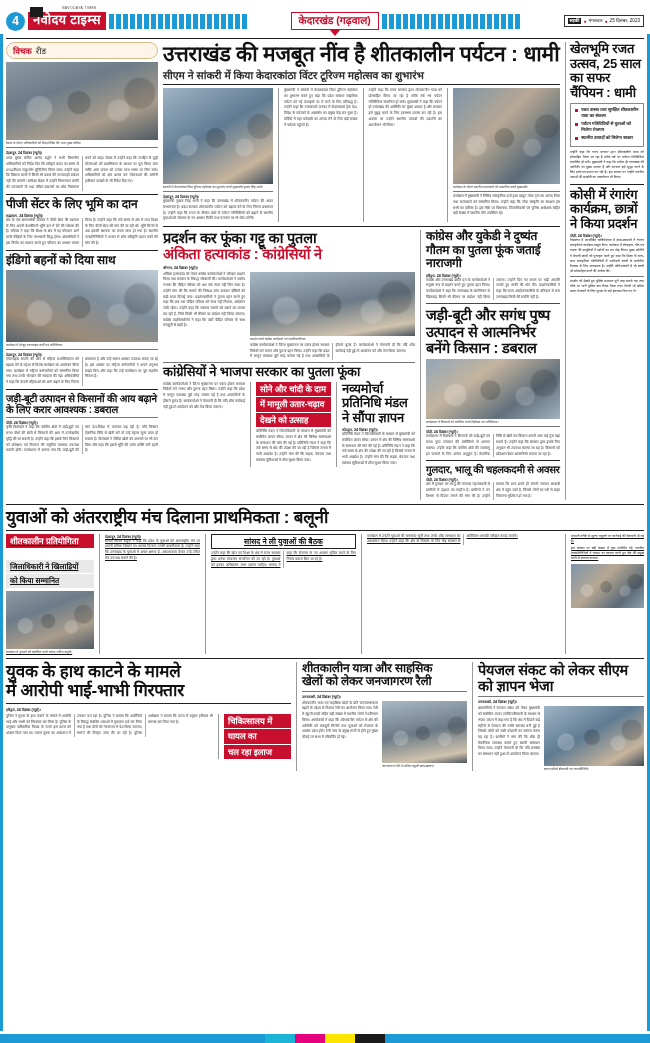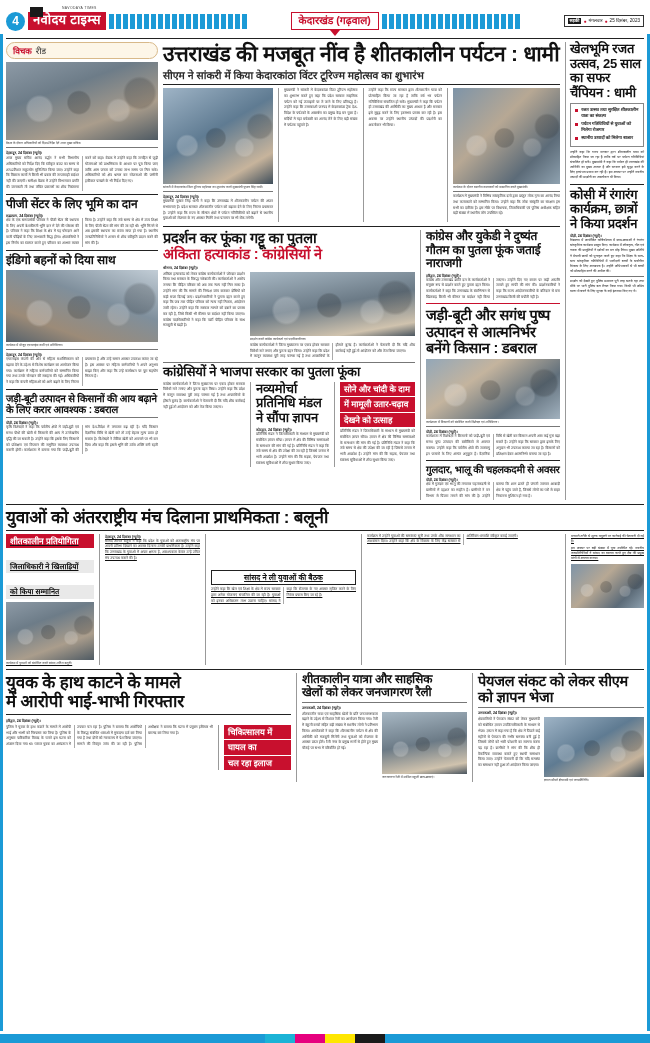--- a/index.html
+++ b/index.html
@@ -267,33 +267,33 @@
               <div class="cap">प्रदर्शन करते कांग्रेस कार्यकर्ता एवं पदाधिकारीगण।</div>
               <div class="body twocol" style="margin-top:2px;">कांग्रेस कार्यकर्ताओं ने जिला मुख्यालय पर एकत्र होकर सरकार विरोधी नारे लगाए और पुतला दहन किया। उन्होंने कहा कि प्रदेश में कानून व्यवस्था पूरी तरह चरमरा गई है तथा अपराधियों के हौसले बुलंद हैं। कार्यकर्ताओं ने चेतावनी दी कि यदि शीघ्र कार्रवाई नहीं हुई तो आंदोलन को और तेज किया जाएगा।</div>
             </div>
           </div>
           <div class="rule-thin"></div>
           <div class="hl hl-xs">कांग्रेसियों ने भाजपा सरकार का पुतला फूंका</div>
           <div style="display:flex;gap:5px;margin-top:2px;">
             <div style="width:82px;flex:none;">
               <div class="body">कांग्रेस कार्यकर्ताओं ने जिला मुख्यालय पर एकत्र होकर सरकार विरोधी नारे लगाए और पुतला दहन किया। उन्होंने कहा कि प्रदेश में कानून व्यवस्था पूरी तरह चरमरा गई है तथा अपराधियों के हौसले बुलंद हैं। कार्यकर्ताओं ने चेतावनी दी कि यदि शीघ्र कार्रवाई नहीं हुई तो आंदोलन को और तेज किया जाएगा।</div>
             </div>
-            <div style="flex:1;" class="col-sep">
-              <div style="padding-left:5px;">
-                <div class="hl hl-xs">नव्यमोर्चा प्रतिनिधि मंडल ने सौंपा ज्ञापन</div>
-                <div class="dateline" style="margin-top:2px;">कोटद्वार, 24 दिसंबर (न्यूरो)।</div>
-                <div class="body">प्रतिनिधि मंडल ने जिलाधिकारी के माध्यम से मुख्यमंत्री को संबोधित ज्ञापन सौंपा। ज्ञापन में क्षेत्र की विभिन्न समस्याओं के समाधान की मांग की गई है। प्रतिनिधि मंडल ने कहा कि लंबे समय से क्षेत्र की उपेक्षा की जा रही है जिससे जनता में भारी आक्रोश है। उन्होंने मांग की कि सड़क, पेयजल तथा स्वास्थ्य सुविधाओं में शीघ्र सुधार किया जाए।</div>
-              </div>
-            </div>
             <div style="width:80px;flex:none;" class="col-sep">
               <div style="padding-left:5px;">
                 <div class="redbar">सोने और चांदी के दाम</div>
                 <div class="redbar" style="margin-top:1px;">में मामूली उतार-चढ़ाव</div>
                 <div class="redbar" style="margin-top:1px;">देखने को उत्साह</div>
                 <div class="body" style="margin-top:2px;">प्रतिनिधि मंडल ने जिलाधिकारी के माध्यम से मुख्यमंत्री को संबोधित ज्ञापन सौंपा। ज्ञापन में क्षेत्र की विभिन्न समस्याओं के समाधान की मांग की गई है। प्रतिनिधि मंडल ने कहा कि लंबे समय से क्षेत्र की उपेक्षा की जा रही है जिससे जनता में भारी आक्रोश है। उन्होंने मांग की कि सड़क, पेयजल तथा स्वास्थ्य सुविधाओं में शीघ्र सुधार किया जाए।</div>
+              </div>
+            </div>
+            <div style="flex:1;" class="col-sep">
+              <div style="padding-left:5px;">
+                <div class="hl hl-xs">नव्यमोर्चा प्रतिनिधि मंडल ने सौंपा ज्ञापन</div>
+                <div class="dateline" style="margin-top:2px;">कोटद्वार, 24 दिसंबर (न्यूरो)।</div>
+                <div class="body">प्रतिनिधि मंडल ने जिलाधिकारी के माध्यम से मुख्यमंत्री को संबोधित ज्ञापन सौंपा। ज्ञापन में क्षेत्र की विभिन्न समस्याओं के समाधान की मांग की गई है। प्रतिनिधि मंडल ने कहा कि लंबे समय से क्षेत्र की उपेक्षा की जा रही है जिससे जनता में भारी आक्रोश है। उन्होंने मांग की कि सड़क, पेयजल तथा स्वास्थ्य सुविधाओं में शीघ्र सुधार किया जाए।</div>
               </div>
             </div>
           </div>
         </div>
 
         <div style="flex:1;" class="col-sep">
           <div style="padding-left:5px;">
             <div class="hl hl-m">कांग्रेस और युकेडी ने दुष्यंत गौतम का पुतला फूंक जताई नाराजगी</div>
             <div class="dateline" style="margin-top:2px;">हरिद्वार, 24 दिसंबर (न्यूरो)।</div>
             <div class="body twocol">कांग्रेस और उत्तराखंड क्रांति दल के कार्यकर्ताओं ने संयुक्त रूप से प्रदर्शन करते हुए पुतला दहन किया। कार्यकर्ताओं ने कहा कि उत्तराखंड के स्वाभिमान से खिलवाड़ किसी भी कीमत पर बर्दाश्त नहीं किया जाएगा। उन्होंने दिए गए बयान पर कड़ी आपत्ति जताते हुए माफी की मांग की। प्रदर्शनकारियों ने कहा कि राज्य आंदोलनकारियों के बलिदान से बना उत्तराखंड किसी की बपौती नहीं है।</div>
@@ -343,32 +343,32 @@
 
   <div class="rule" style="margin:4px 0 3px 0;"></div>
 
   <div>
     <div class="hl hl-xl">युवाओं को अंतरराष्ट्रीय मंच दिलाना प्राथमिकता : बलूनी</div>
     <div class="rule" style="margin:3px 0;"></div>
     <div style="display:flex;gap:5px;text-decoration:underline;">
       <div style="width:88px;flex:none;">
         <div class="redbar">शीतकालीन प्रतियोगिता</div>
         <div class="greybar" style="margin-top:12px;">जिलाधिकारी ने खिलाड़ियों</div>
-        <div class="greybar" style="margin-top:12px;">को किया सम्मानित</div>
+        <div class="greybar" style="margin-top:1px;">को किया सम्मानित</div>
         <div class="photo k1" style="height:58px;margin-top:3px;"></div>
         <div class="cap">कार्यक्रम में युवाओं को संबोधित करते सांसद अनिल बलूनी।</div>
       </div>
       <div style="width:100px;flex:none;" class="col-sep">
         <div style="padding-left:5px;">
           <div class="dateline">देहरादून, 24 दिसंबर (न्यूरो)।</div>
           <div class="body">सांसद अनिल बलूनी ने कहा कि प्रदेश के युवाओं को अंतरराष्ट्रीय मंच पर अपनी प्रतिभा दिखाने का अवसर दिलाना उनकी प्राथमिकता है। उन्होंने कहा कि उत्तराखंड के युवाओं में अपार क्षमता है, आवश्यकता केवल उन्हें उचित मंच उपलब्ध कराने की है।</div>
         </div>
       </div>
       <div style="width:150px;flex:none;" class="col-sep">
-        <div style="padding-left:5px;margin-top:36px;">
+        <div style="padding-left:5px;">
           <div class="boxhead">सांसद ने ली युवाओं की बैठक</div>
           <div class="body twocol" style="margin-top:2px;">उन्होंने कहा कि खेल एवं शिक्षा के क्षेत्र में राज्य सरकार द्वारा अनेक योजनाएं संचालित की जा रही हैं। युवाओं को इनका अधिकतम लाभ उठाना चाहिए। सांसद ने कहा कि रोजगार के नए अवसर सृजित करने के लिए निरंतर प्रयास किए जा रहे हैं।</div>
         </div>
       </div>
       <div style="flex:1;" class="col-sep">
         <div style="padding-left:5px;">
           <div class="body twocol">कार्यक्रम में उन्होंने युवाओं की समस्याएं सुनीं तथा उनके शीघ्र समाधान का आश्वासन दिया। उन्होंने कहा कि क्षेत्र के विकास के लिए केंद्र सरकार से अतिरिक्त धनराशि स्वीकृत कराई जाएगी।</div>
         </div>
       </div>
       <div style="width:78px;flex:none;" class="col-sep">

